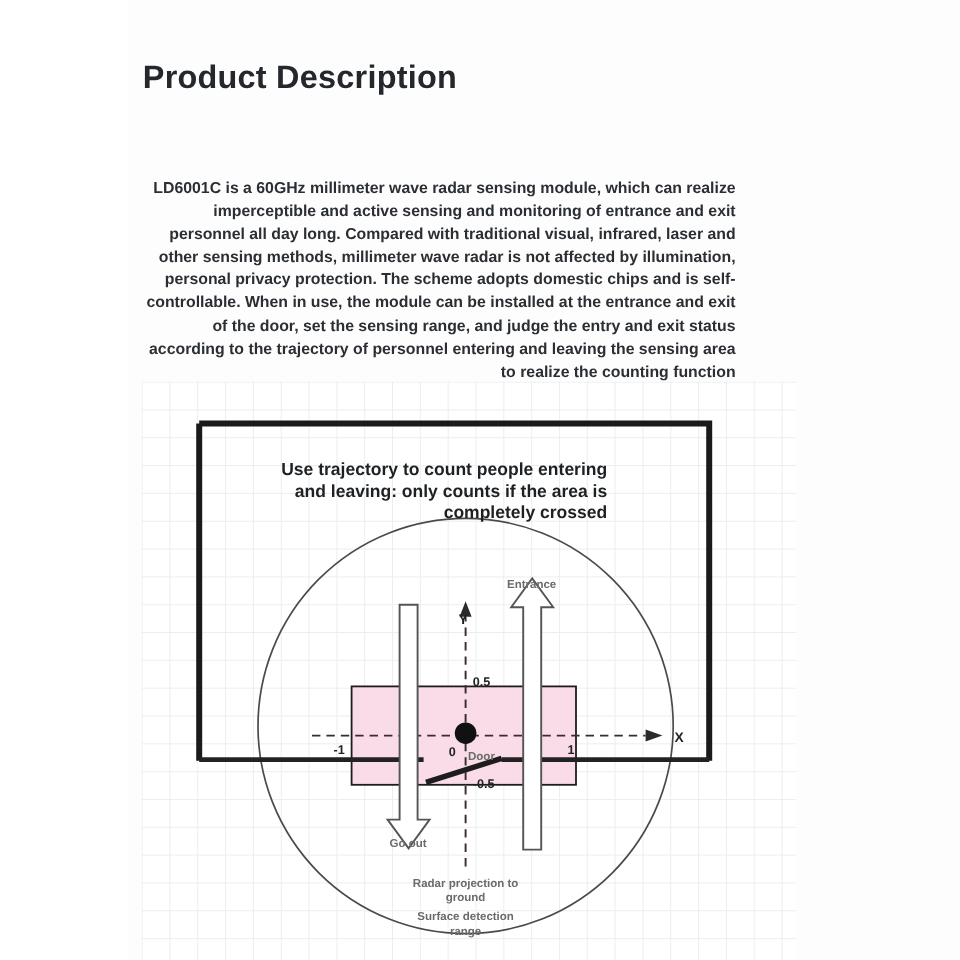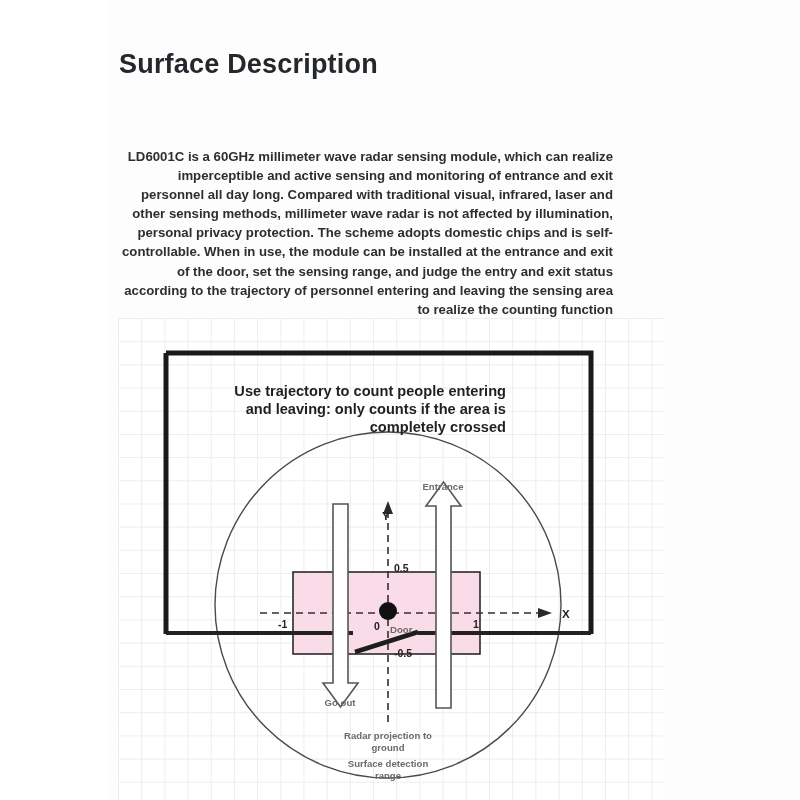--- a/index.html
+++ b/index.html
@@ -108,21 +108,21 @@
     fill: #1d2124;
   }
 </style>
 </head>
 <body>
 
 <div class="page-panel"></div>
 
 <div class="content">
 
-  <div class="page-title">Surface Description</div>
+  <div class="page-title">Product Description</div>
 
   <div class="description">LD6001C is a 60GHz millimeter wave radar sensing module, which can realize imperceptible and active sensing and monitoring of entrance and exit personnel all day long. Compared with traditional visual, infrared, laser and other sensing methods, millimeter wave radar is not affected by illumination, personal privacy protection. The scheme adopts domestic chips and is self-controllable. When in use, the module can be installed at the entrance and exit of the door, set the sensing range, and judge the entry and exit status according to the trajectory of personnel entering and leaving the sensing area to realize the counting function</div>
 
   <div class="diagram">
     <div class="grid-bg"></div>
 
     <svg width="545" height="482" viewBox="0 0 545 482" xmlns="http://www.w3.org/2000/svg">
 
       <g>
         <path d="M 48 35 L 473 35 L 473 316 M 48 35 L 48 316" fill="none" stroke="#1a1a1a" stroke-width="5"></path>

